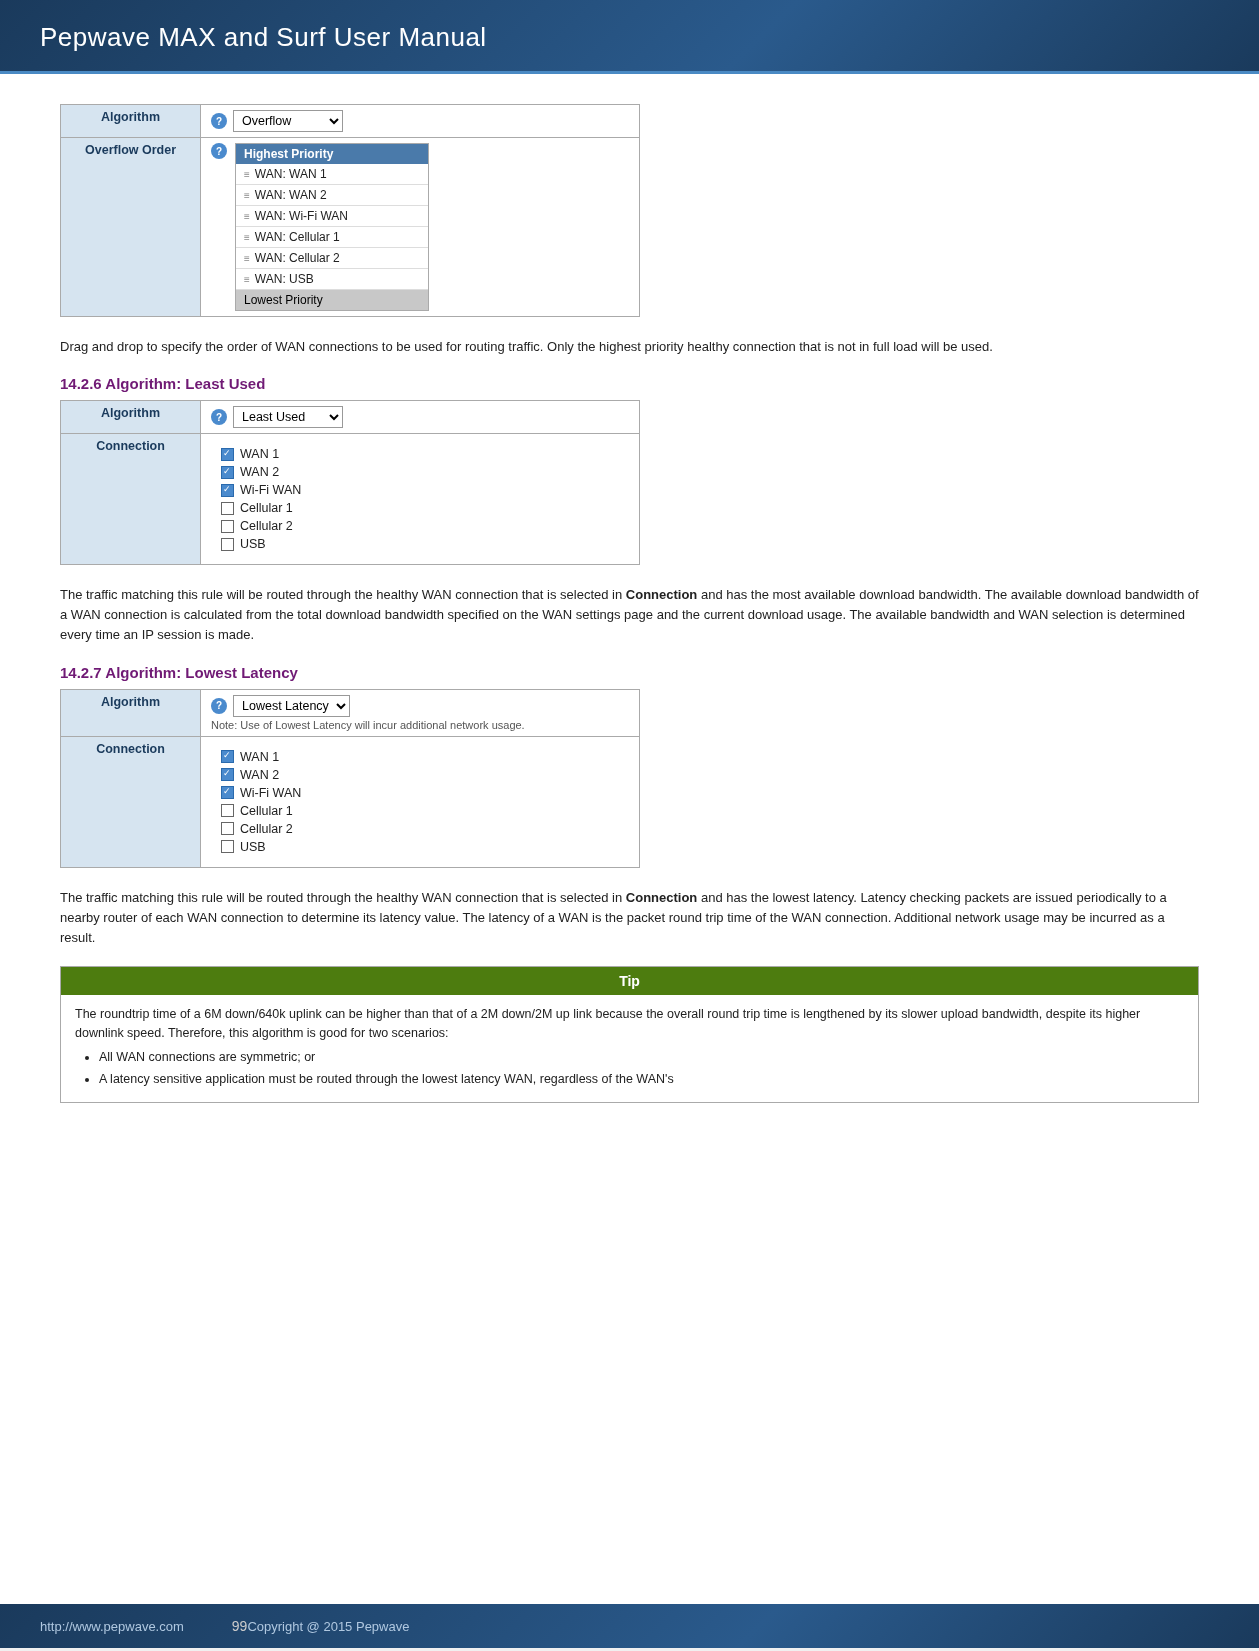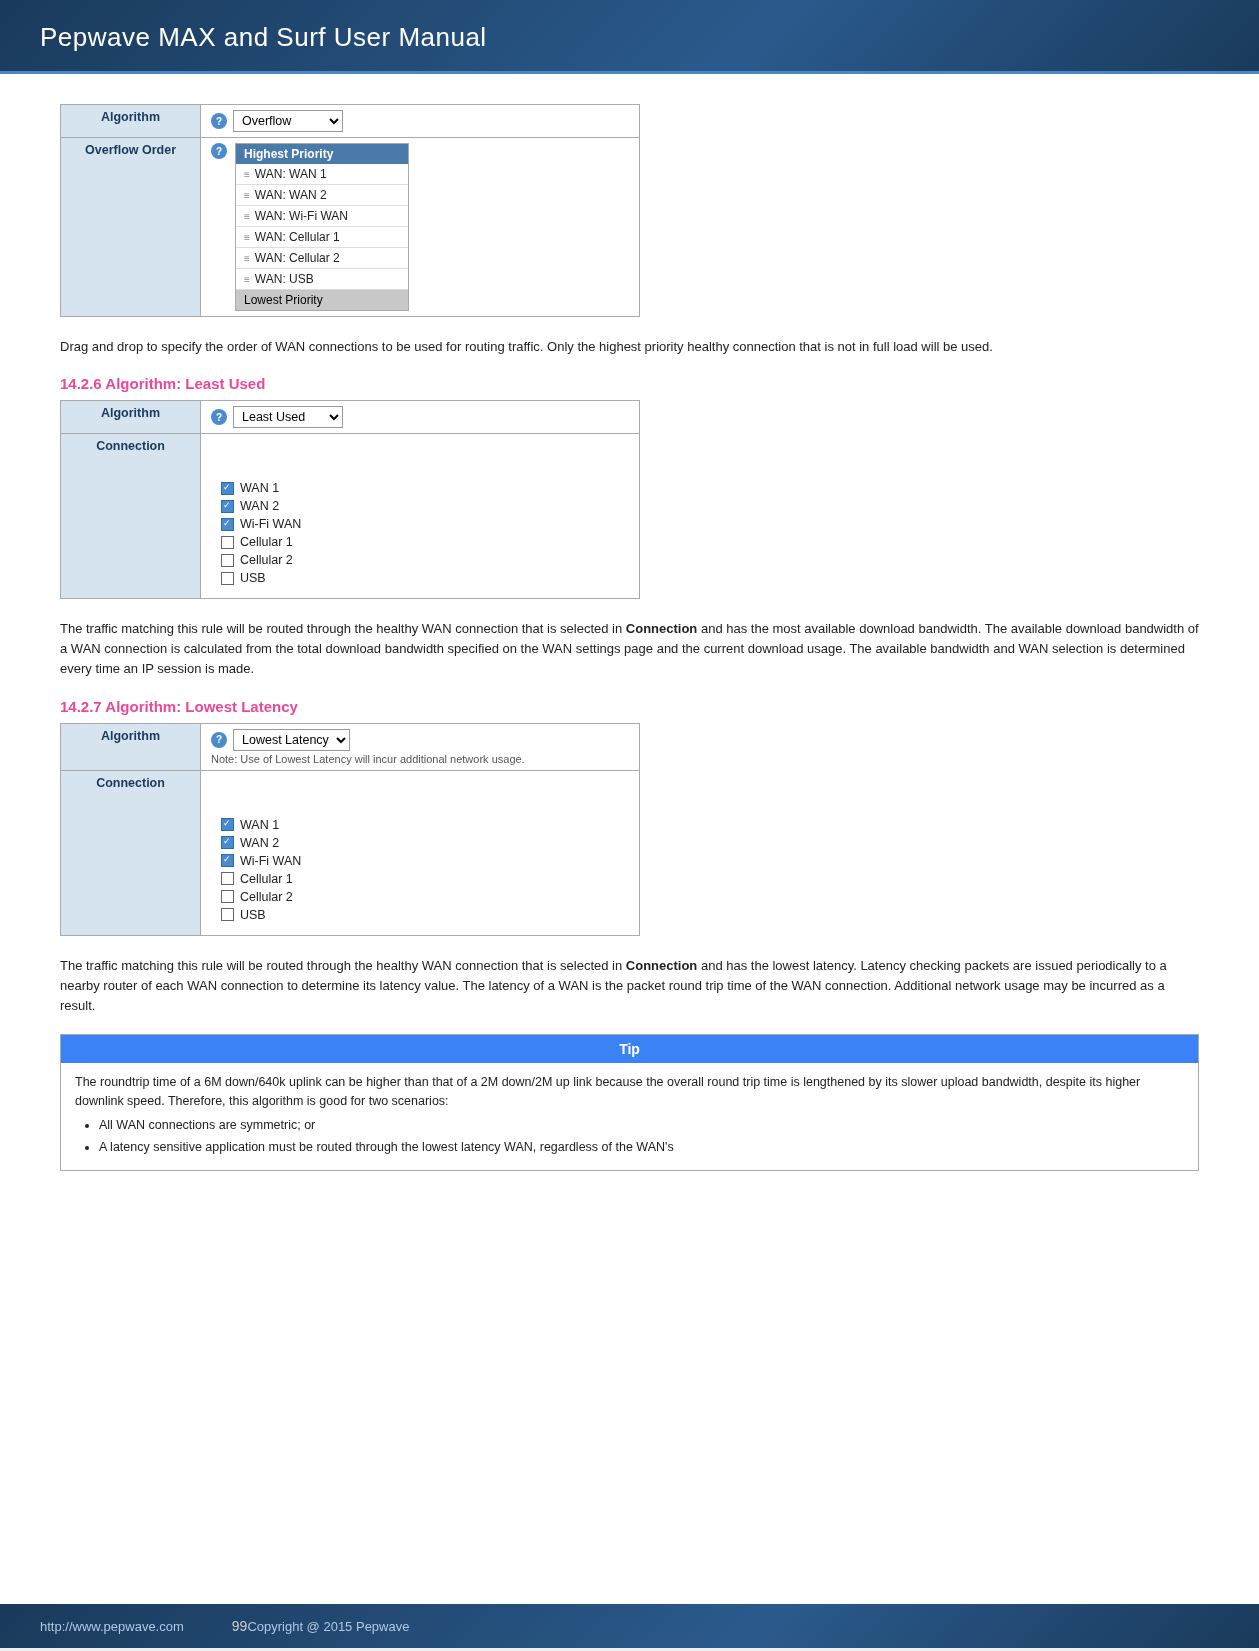--- a/index.html
+++ b/index.html
@@ -81,21 +81,21 @@
       cursor: pointer;
       flex-shrink: 0;
     }
 
     
     .overflow-list {
       border: 1px solid #aaa;
       background: #fff;
       padding: 0;
       list-style: none;
-      width: 174px;
+      width: 194px;
     }
     .overflow-list .priority-header {
       background: #4a7aaa;
       color: #fff;
       font-weight: bold;
       padding: 3px 8px;
       font-size: 12px;
     }
     .overflow-list .priority-footer {
       background: #c8c8c8;
@@ -113,21 +113,20 @@
     }
     .drag-icon {
       color: #888;
       font-size: 10px;
     }
 
     
     .checkbox-list {
       list-style: none;
       padding: 6px 10px;
-      margin-top: 34px;
     }
     .checkbox-list li {
       display: flex;
       align-items: center;
       gap: 6px;
       padding: 2px 0;
       font-size: 12.5px;
     }
     .cb {
       width: 13px;
@@ -149,42 +148,42 @@
       position: absolute;
       top: -1px;
       left: 1px;
     }
 
     
     .section-heading {
       font-size: 15px;
       font-weight: bold;
       margin: 18px 0 8px 0;
-      color: #ec4899;
+      color: #701a75;
     }
 
     
     .body-text {
       font-size: 13px;
       line-height: 1.55;
       margin-bottom: 14px;
       color: #222;
       margin-top: 20px;
     }
     .body-text strong {
       font-weight: bold;
     }
 
     
     .tip-box {
       border: 1px solid #aaa;
       margin-top: 18px;
     }
     .tip-header {
-      background: #3b82f6;
+      background: #4d7c0f;
       color: #fff;
       font-weight: bold;
       text-align: center;
       padding: 6px;
       font-size: 14px;
     }
     .tip-body {
       padding: 10px 14px;
       font-size: 12.5px;
       line-height: 1.5;

